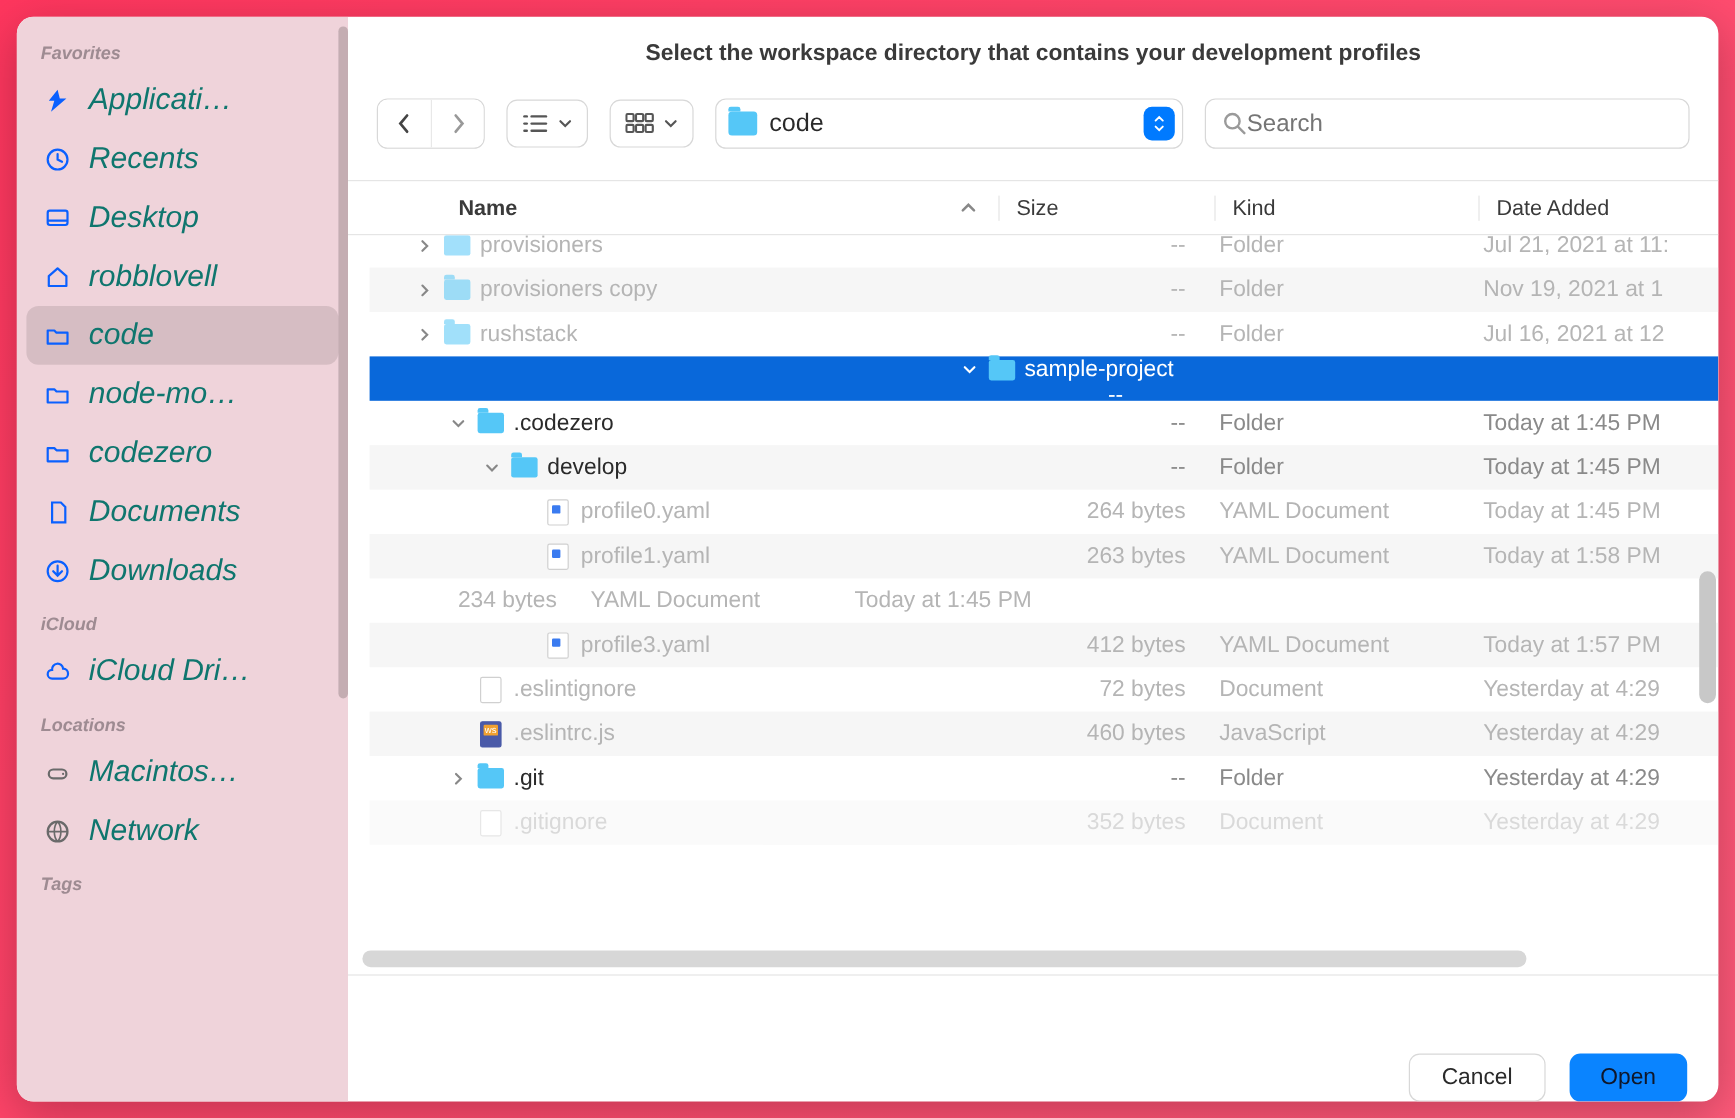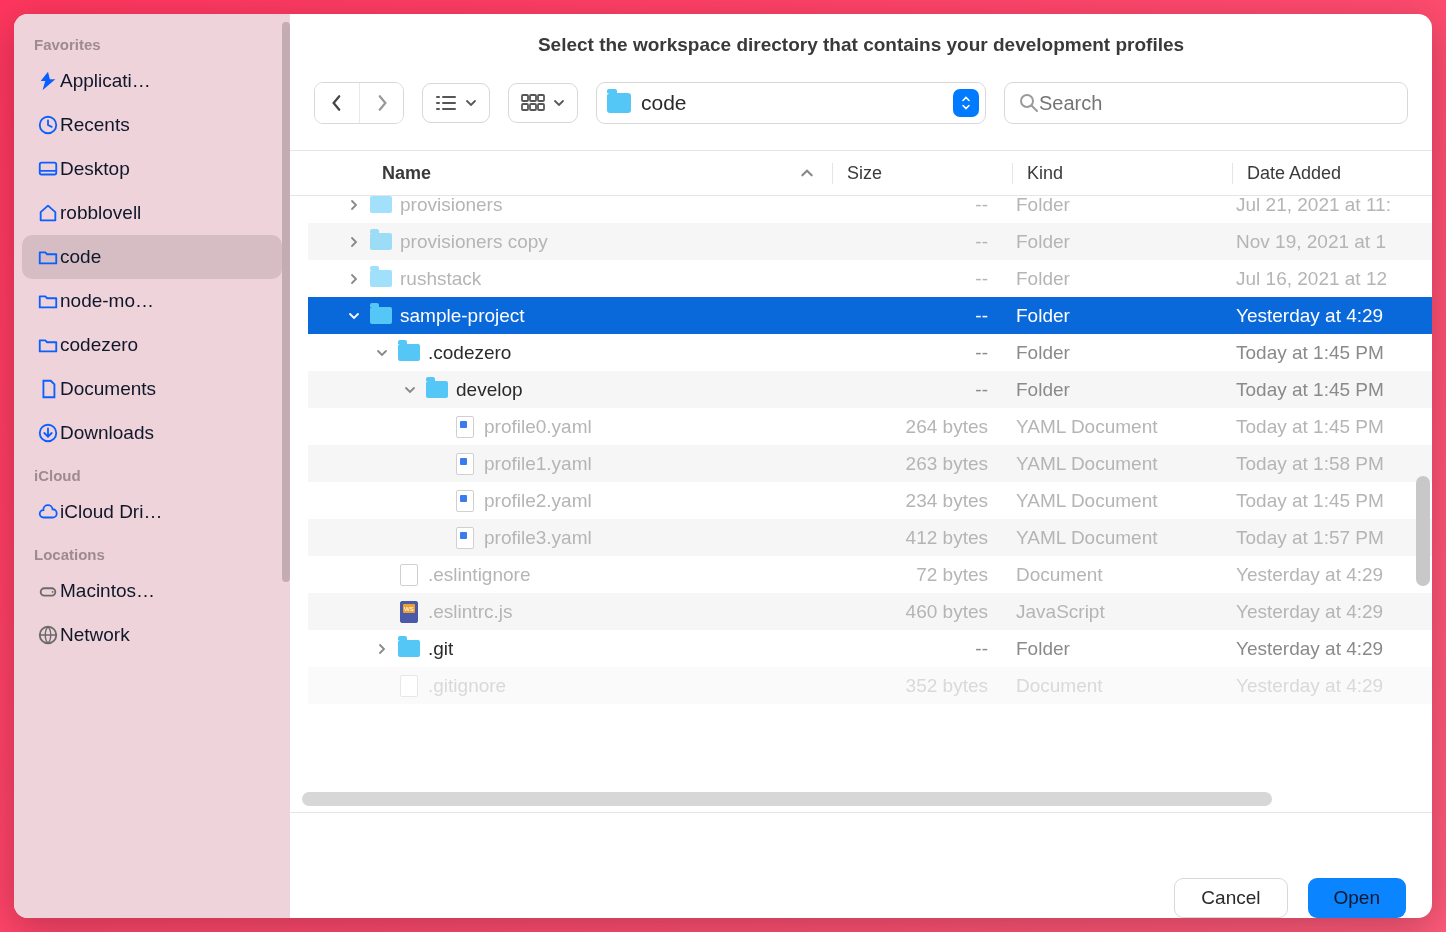--- a/index.html
+++ b/index.html
@@ -11,33 +11,34 @@
   display: flex;
   overflow: hidden;
   box-shadow: 0 10px 40px rgba(0,0,0,.25);
 }
 .sidebar {
   width: 276px;
   background: #efd3da;
   padding: 10px 8px;
   position: relative;
   overflow: hidden;
+  font-style: italic;
 }
 .sidebar-scroll {
   position: absolute; top: 8px; right: 0; width: 8px; height: 560px;
   background: rgba(0,0,0,.18); border-radius: 4px;
 }
 .section-label {
   font-size: 15px; font-weight: 600; color: #9e8b92;
   padding: 12px 12px 6px 12px;
 }
 .sidebar-item {
-  display: flex; align-items: center; 
+  display: flex; align-items: center; gap: 14px;
   padding: 10px 14px; border-radius: 10px;
-  font-size: 19px; color: #0f172a;
+  font-size: 25px; color: #0f766e;
   cursor: default;
 }
 .sidebar-item.active { background: rgba(0,0,0,.10); }
 .sidebar-icon { width: 24px; height: 24px; display: flex; align-items: center; justify-content: center; color: #0a60ff; }
 .main { flex: 1; display: flex; flex-direction: column; min-width: 0; }
 .title {
   text-align: center; font-size: 19px; font-weight: 600;
   color: #3a3a3a; padding: 20px 20px 26px;
 }
 .toolbar {
@@ -74,21 +75,21 @@
 .col-size { width: 180px; border-left:1px solid #e5e5e5; padding-left:14px; }
 .col-kind { width: 220px; border-left:1px solid #e5e5e5; padding-left:14px; }
 .col-date { width: 200px; border-left:1px solid #e5e5e5; padding-left:14px; }
 .filelist { flex:1; overflow:hidden; position:relative;padding-left:18px; }
 .rows { }
 .row {
   display:flex; align-items:center; height: 37px;
   font-size: 19px; color:#2a2a2a;
 }
 .row.alt { background:#f6f6f6; }
-.row.sel { background:#0968da; color:#fff; }
+.row.sel { background:#0968da; color:#fff;flex-direction:column; }
 .row.sel .meta { color:#fff; }
 .row.dim .meta, .row.dim .rname { color:#b5b5b5; }
 .row.dim .icon-folder { opacity:.55; }
 .cell-name { flex:1; display:flex; align-items:center; min-width:0; gap:8px; }
 .indent { flex-shrink:0; }
 .disclosure { width:16px; color:#888; display:flex; justify-content:center; }
 .row.sel .disclosure { color:#fff; }
 .icon { width:22px; height:22px; display:flex; align-items:center; justify-content:center; flex-shrink:0; }
 .icon-folder { width:22px; height:17px; background:#55c7f7; border-radius:2px; position:relative; }
 .icon-folder::before{content:"";position:absolute;top:-4px;left:0;width:9px;height:4px;background:#55c7f7;border-radius:2px 2px 0 0;}
@@ -226,20 +227,21 @@
         </div>
         <div class="sidebar-item">
           <span class="sidebar-icon">
             <svg width="22" height="22" viewBox="0 0 24 24">
               <circle cx="12" cy="12" r="9" stroke="#6a6a6a" stroke-width="2" fill="none"></circle>
               <path d="M3 12 H21 M12 3 C8 7 8 17 12 21 M12 3 C16 7 16 17 12 21" stroke="#6a6a6a" stroke-width="1.5" fill="none"></path>
             </svg>
           </span>
           <span>Network</span>
         </div>
+        <div class="section-label">Tags</div>
       </div>
   </aside>
 
   <div class="main">
     <div class="title">Select the workspace directory that contains your development profiles</div>
 
     <div class="toolbar">
       <div class="nav-group">
         <div class="nav-btn enabled">
           <svg width="14" height="18" viewBox="0 0 10 16">
@@ -441,28 +443,20 @@
       <span class="icon">
                 <span class="icon-file yaml"></span>
               </span>
       <span class="rname">profile1.yaml</span>
     </div>
     <div class="cell-size meta">263 bytes</div>
     <div class="cell-kind meta">YAML Document</div>
     <div class="cell-date meta">Today at 1:58 PM</div>
           </div>
           <div class="row dim">
-    <div class="cell-name">
-      <span class="indent" style="width:114px"></span>
-      <span class="disclosure"></span>
-      <span class="icon">
-                <span class="icon-file yaml"></span>
-              </span>
-      <span class="rname">profile2.yaml</span>
-    </div>
     <div class="cell-size meta">234 bytes</div>
     <div class="cell-kind meta">YAML Document</div>
     <div class="cell-date meta">Today at 1:45 PM</div>
           </div>
           <div class="row alt dim">
     <div class="cell-name">
       <span class="indent" style="width:114px"></span>
       <span class="disclosure"></span>
       <span class="icon">
                 <span class="icon-file yaml"></span>

